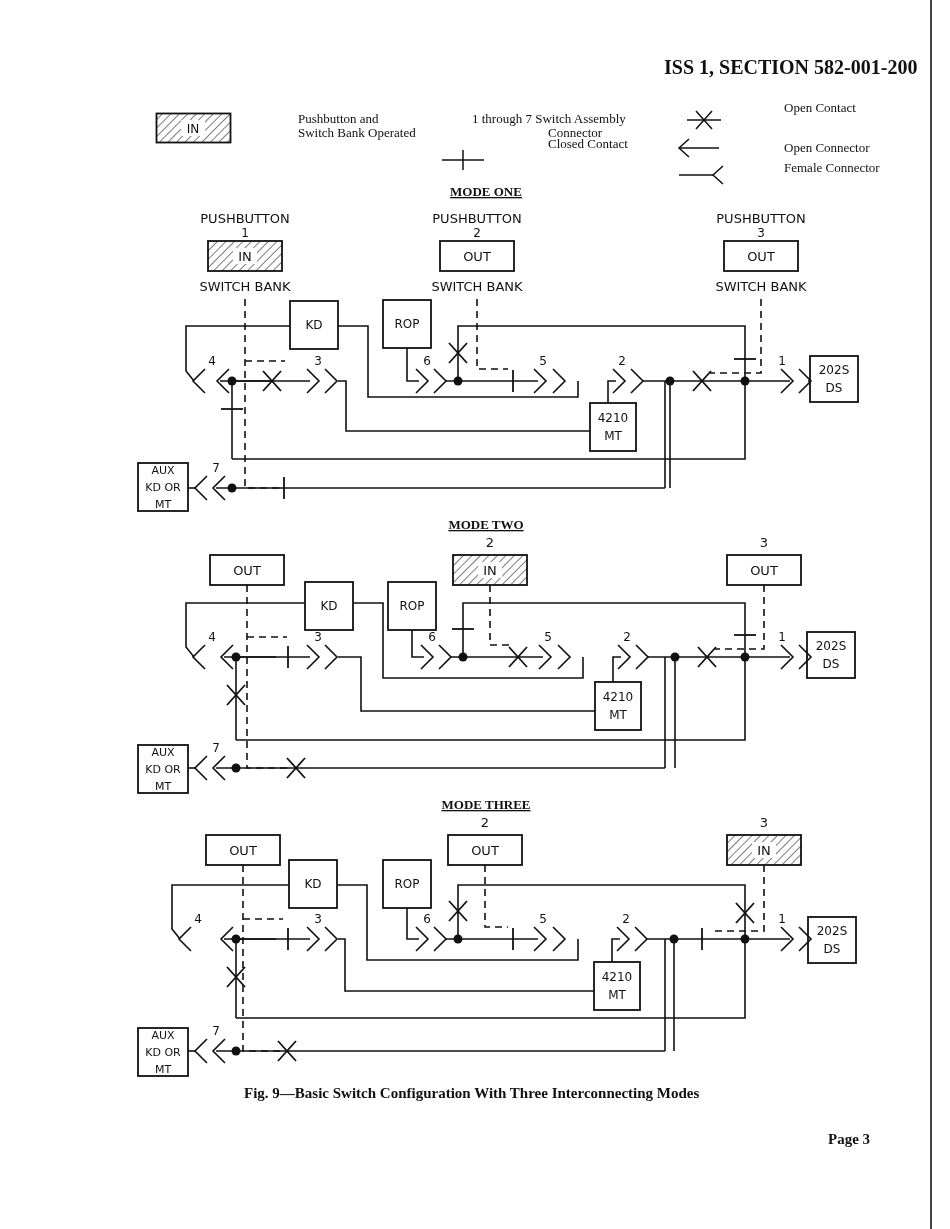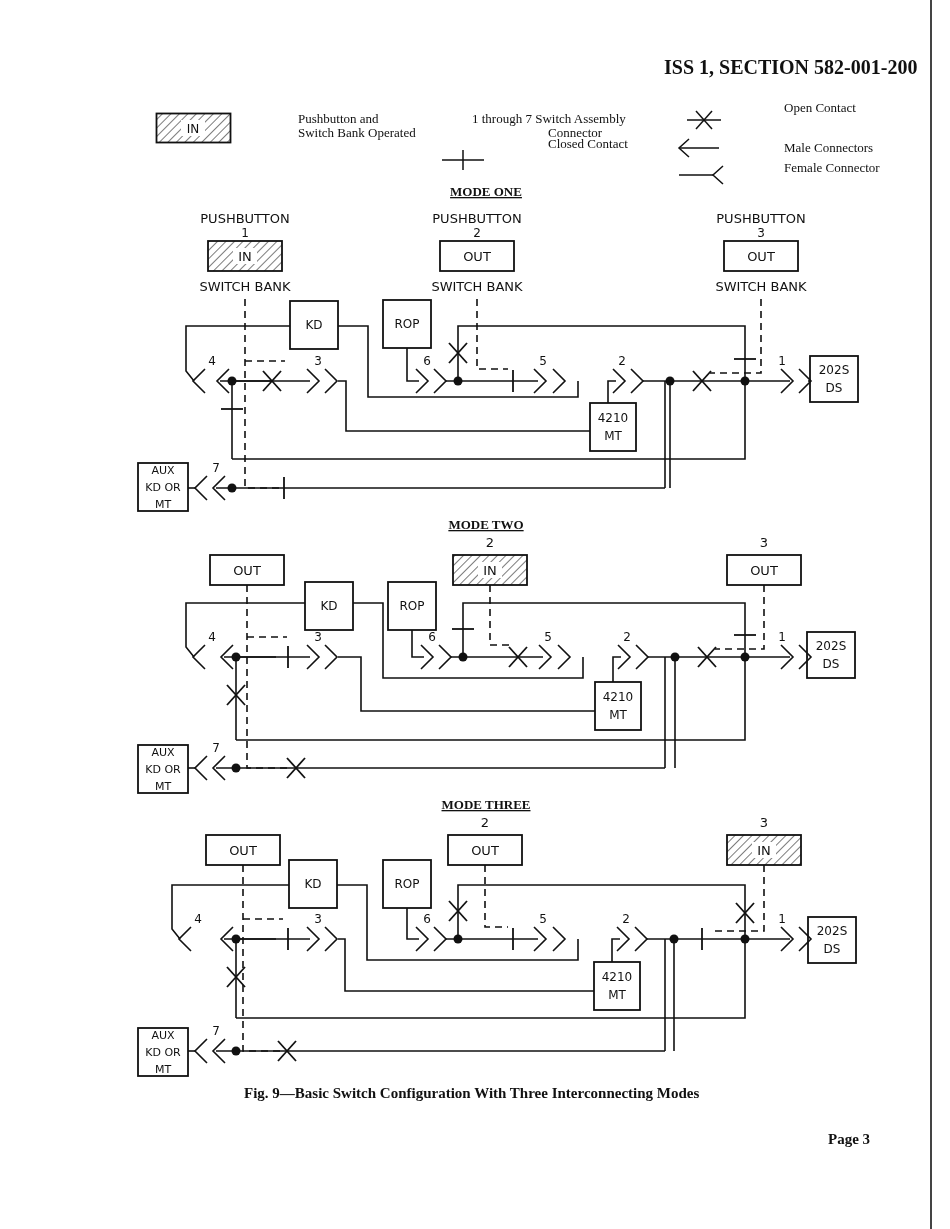--- a/index.html
+++ b/index.html
@@ -45,21 +45,21 @@
 <svg class="abs" style="left:685px;top:108px;" width="40" height="24">
   <line x1="2" y1="12" x2="36" y2="12" stroke="#111" stroke-width="1.5"></line>
   <line x1="11" y1="3" x2="27" y2="21" stroke="#111" stroke-width="1.5"></line>
   <line x1="27" y1="3" x2="11" y2="21" stroke="#111" stroke-width="1.5"></line>
 </svg>
 <div class="abs legend-text" style="left:736px;top:101px;">Open Contact</div>
 <svg class="abs" style="left:675px;top:136px;" width="50" height="24">
   <polyline points="14,3 4,12 14,21" fill="none" stroke="#111" stroke-width="1.5"></polyline>
   <line x1="4" y1="12" x2="44" y2="12" stroke="#111" stroke-width="1.5"></line>
 </svg>
-<div class="abs legend-text" style="left:736px;top:141px;">Male Connectors</div>
+<div class="abs legend-text" style="left:736px;top:141px;">Open Connector</div>
 <svg class="abs" style="left:675px;top:163px;" width="50" height="24">
   <line x1="4" y1="12" x2="38" y2="12" stroke="#111" stroke-width="1.5"></line>
   <polyline points="48,3 38,12 48,21" fill="none" stroke="#111" stroke-width="1.5"></polyline>
 </svg>
 <div class="abs legend-text" style="left:736px;top:161px;">Female Connector</div>
 
 <svg id="diagram" class="abs" style="left:0;top:0;" width="950" height="1229">
     <defs>
       <pattern id="hatch" patternUnits="userSpaceOnUse" width="6" height="6" patternTransform="rotate(45)">
         <line x1="0" y1="0" x2="0" y2="6" stroke="#222" stroke-width="1.2"></line>

